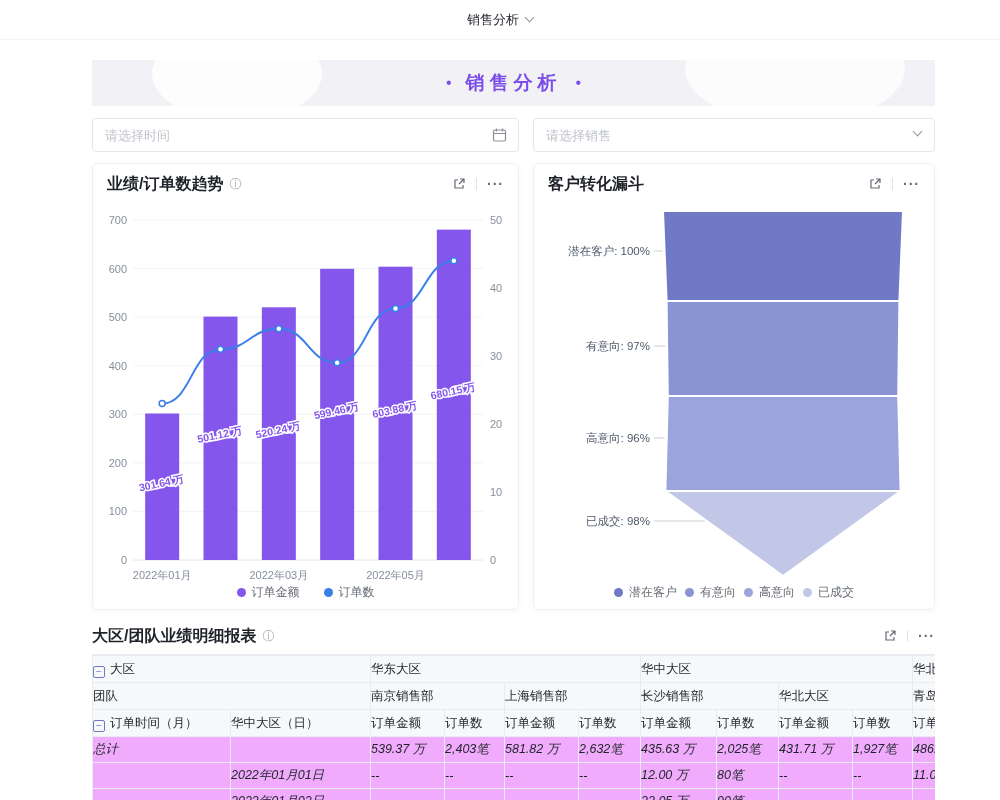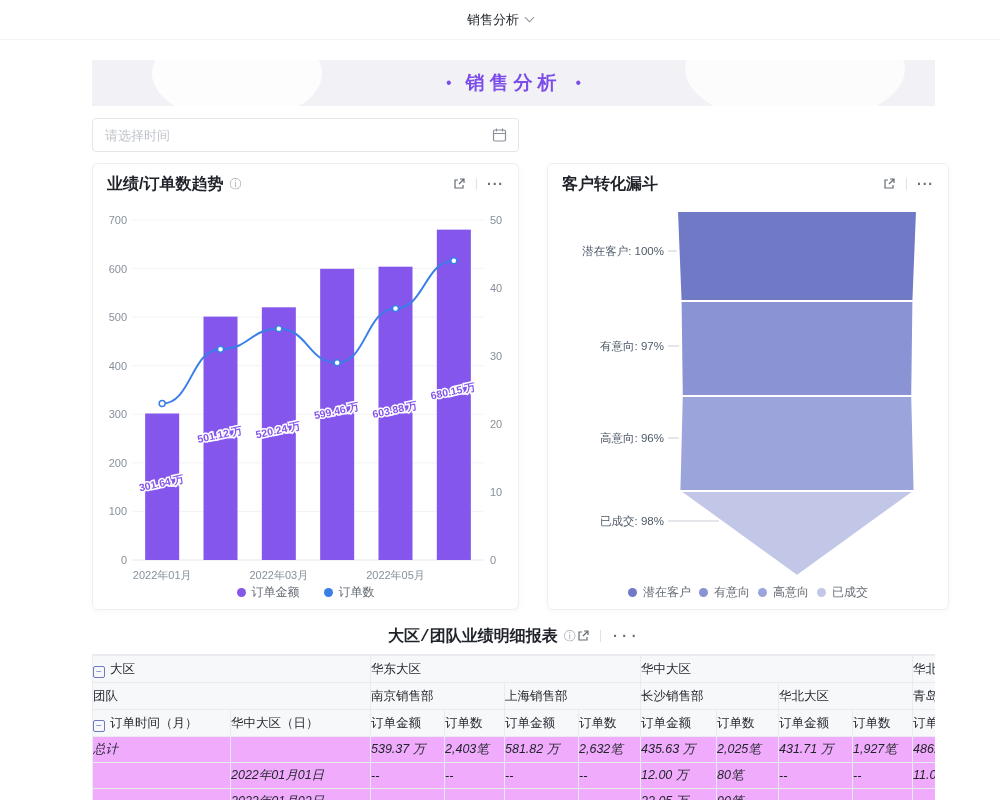--- a/index.html
+++ b/index.html
@@ -26,37 +26,37 @@
     padding:0 30px 0 12px; font-size:13px; color:#4d7c0f; font-family:inherit; }
   .filter input::placeholder { color:#BFC3CB; }
   .time-filter { left:92px; top:78px; width:427px; }
   .sales-filter { left:533px; top:78px; width:402px; }
   .filter .f-icon { position:absolute; right:11px; top:50%; transform:translateY(-50%); }
   .filter .chev { position:absolute; right:13px; top:13px; }
 
   .card { position:absolute; background:#fff; border:1px solid #EFEFF2; border-radius:6px;
     box-shadow:0 2px 8px rgba(31,35,41,.03); overflow:hidden; }
   .trend-card { left:92px; top:123px; width:427px; height:447px; }
-  .funnel-card { left:533px; top:123px; width:402px; height:447px;margin-left:14px; }
+  .funnel-card { left:533px; top:123px; width:402px; height:447px; }
   .card-head { height:40px; display:flex; align-items:center; justify-content:space-between; padding:0 14px; }
   .card-title-wrap { display:flex; align-items:center; gap:6px; }
   .card-title { font-size:16px; font-weight:700; color:#1F2329; }
   .info { color:#A7ABB3; font-size:12px; }
   .card-actions { display:flex; align-items:center; }
   .vdiv { width:1px; height:12px; background:#E2E2E6; margin:0 10px; }
   .more { color:#646A73; font-size:14px; font-weight:700; letter-spacing:1px; cursor:pointer; line-height:1; }
 
   .legend { position:absolute; left:0; right:0; bottom:8px; display:flex; justify-content:center;
     gap:24px; font-size:12px; color:#646A73; }
   .funnel-card .legend { gap:8px; }
   .lg-item { display:flex; align-items:center; gap:6px; cursor:pointer; }
   .lg-dot { width:9px; height:9px; border-radius:50%; display:inline-block; }
 
   .table-section { position:absolute; left:92px; top:578px; width:843px; }
-  .table-head { height:36px; display:flex; align-items:center; justify-content:center;font-family:Liberation Mono, monospace; }
+  .table-head { height:36px; display:flex; align-items:center; justify-content:space-between; }
   .table-wrap { width:843px; overflow:hidden; border-top:1px solid #E9EBF0; }
   table { table-layout:fixed; width:954px; border-collapse:collapse; }
   th, td { border:1px solid #E9EBF0; white-space:nowrap; overflow:hidden; text-align:left;
     padding:0 0; font-size:12.5px; color:#1F2329; }
   th { background:#F7F8FA; font-weight:400; height:27px; }
   td { background:#f0abfc; height:26px;font-style:italic; }
   .collapse-icon { display:inline-flex; align-items:center; justify-content:center; width:12px; height:12px;
     border:1px solid #6E79C5; border-radius:2px; color:#6E79C5; font-size:10px; line-height:1;
     margin-right:5px; vertical-align:-2px; cursor:pointer; }
   svg text { font-family:"Liberation Sans", sans-serif; }
@@ -82,20 +82,24 @@
   <div class="filter time-filter">
     <input placeholder="请选择时间" style="">
     <svg class="f-icon" width="15" height="15" viewBox="0 0 15 15">
       <rect x="1.5" y="2.5" width="12" height="11" rx="1.5" fill="none" stroke="#8A8F99" stroke-width="1.2"></rect>
       <line x1="4.5" y1="1" x2="4.5" y2="4" stroke="#8A8F99" stroke-width="1.2"></line>
       <line x1="10.5" y1="1" x2="10.5" y2="4" stroke="#8A8F99" stroke-width="1.2"></line>
       <line x1="1.5" y1="6" x2="13.5" y2="6" stroke="#8A8F99" stroke-width="1.2"></line>
     </svg>
   </div>
 
+  <div class="filter sales-filter">
+    <input placeholder="请选择销售" style="">
+    <span class="chev"></span>
+  </div>
 
   <div class="card trend-card">
     <div class="card-head">
       <div class="card-title-wrap">
         <span class="card-title">业绩/订单数趋势</span>
         <span class="info">ⓘ</span>
       </div>
       <div class="card-actions">
         <svg width="14" height="14" viewBox="0 0 14 14">
           <path d="M6 3H3v8h8V8" fill="none" stroke="#646A73" stroke-width="1.2"></path>

